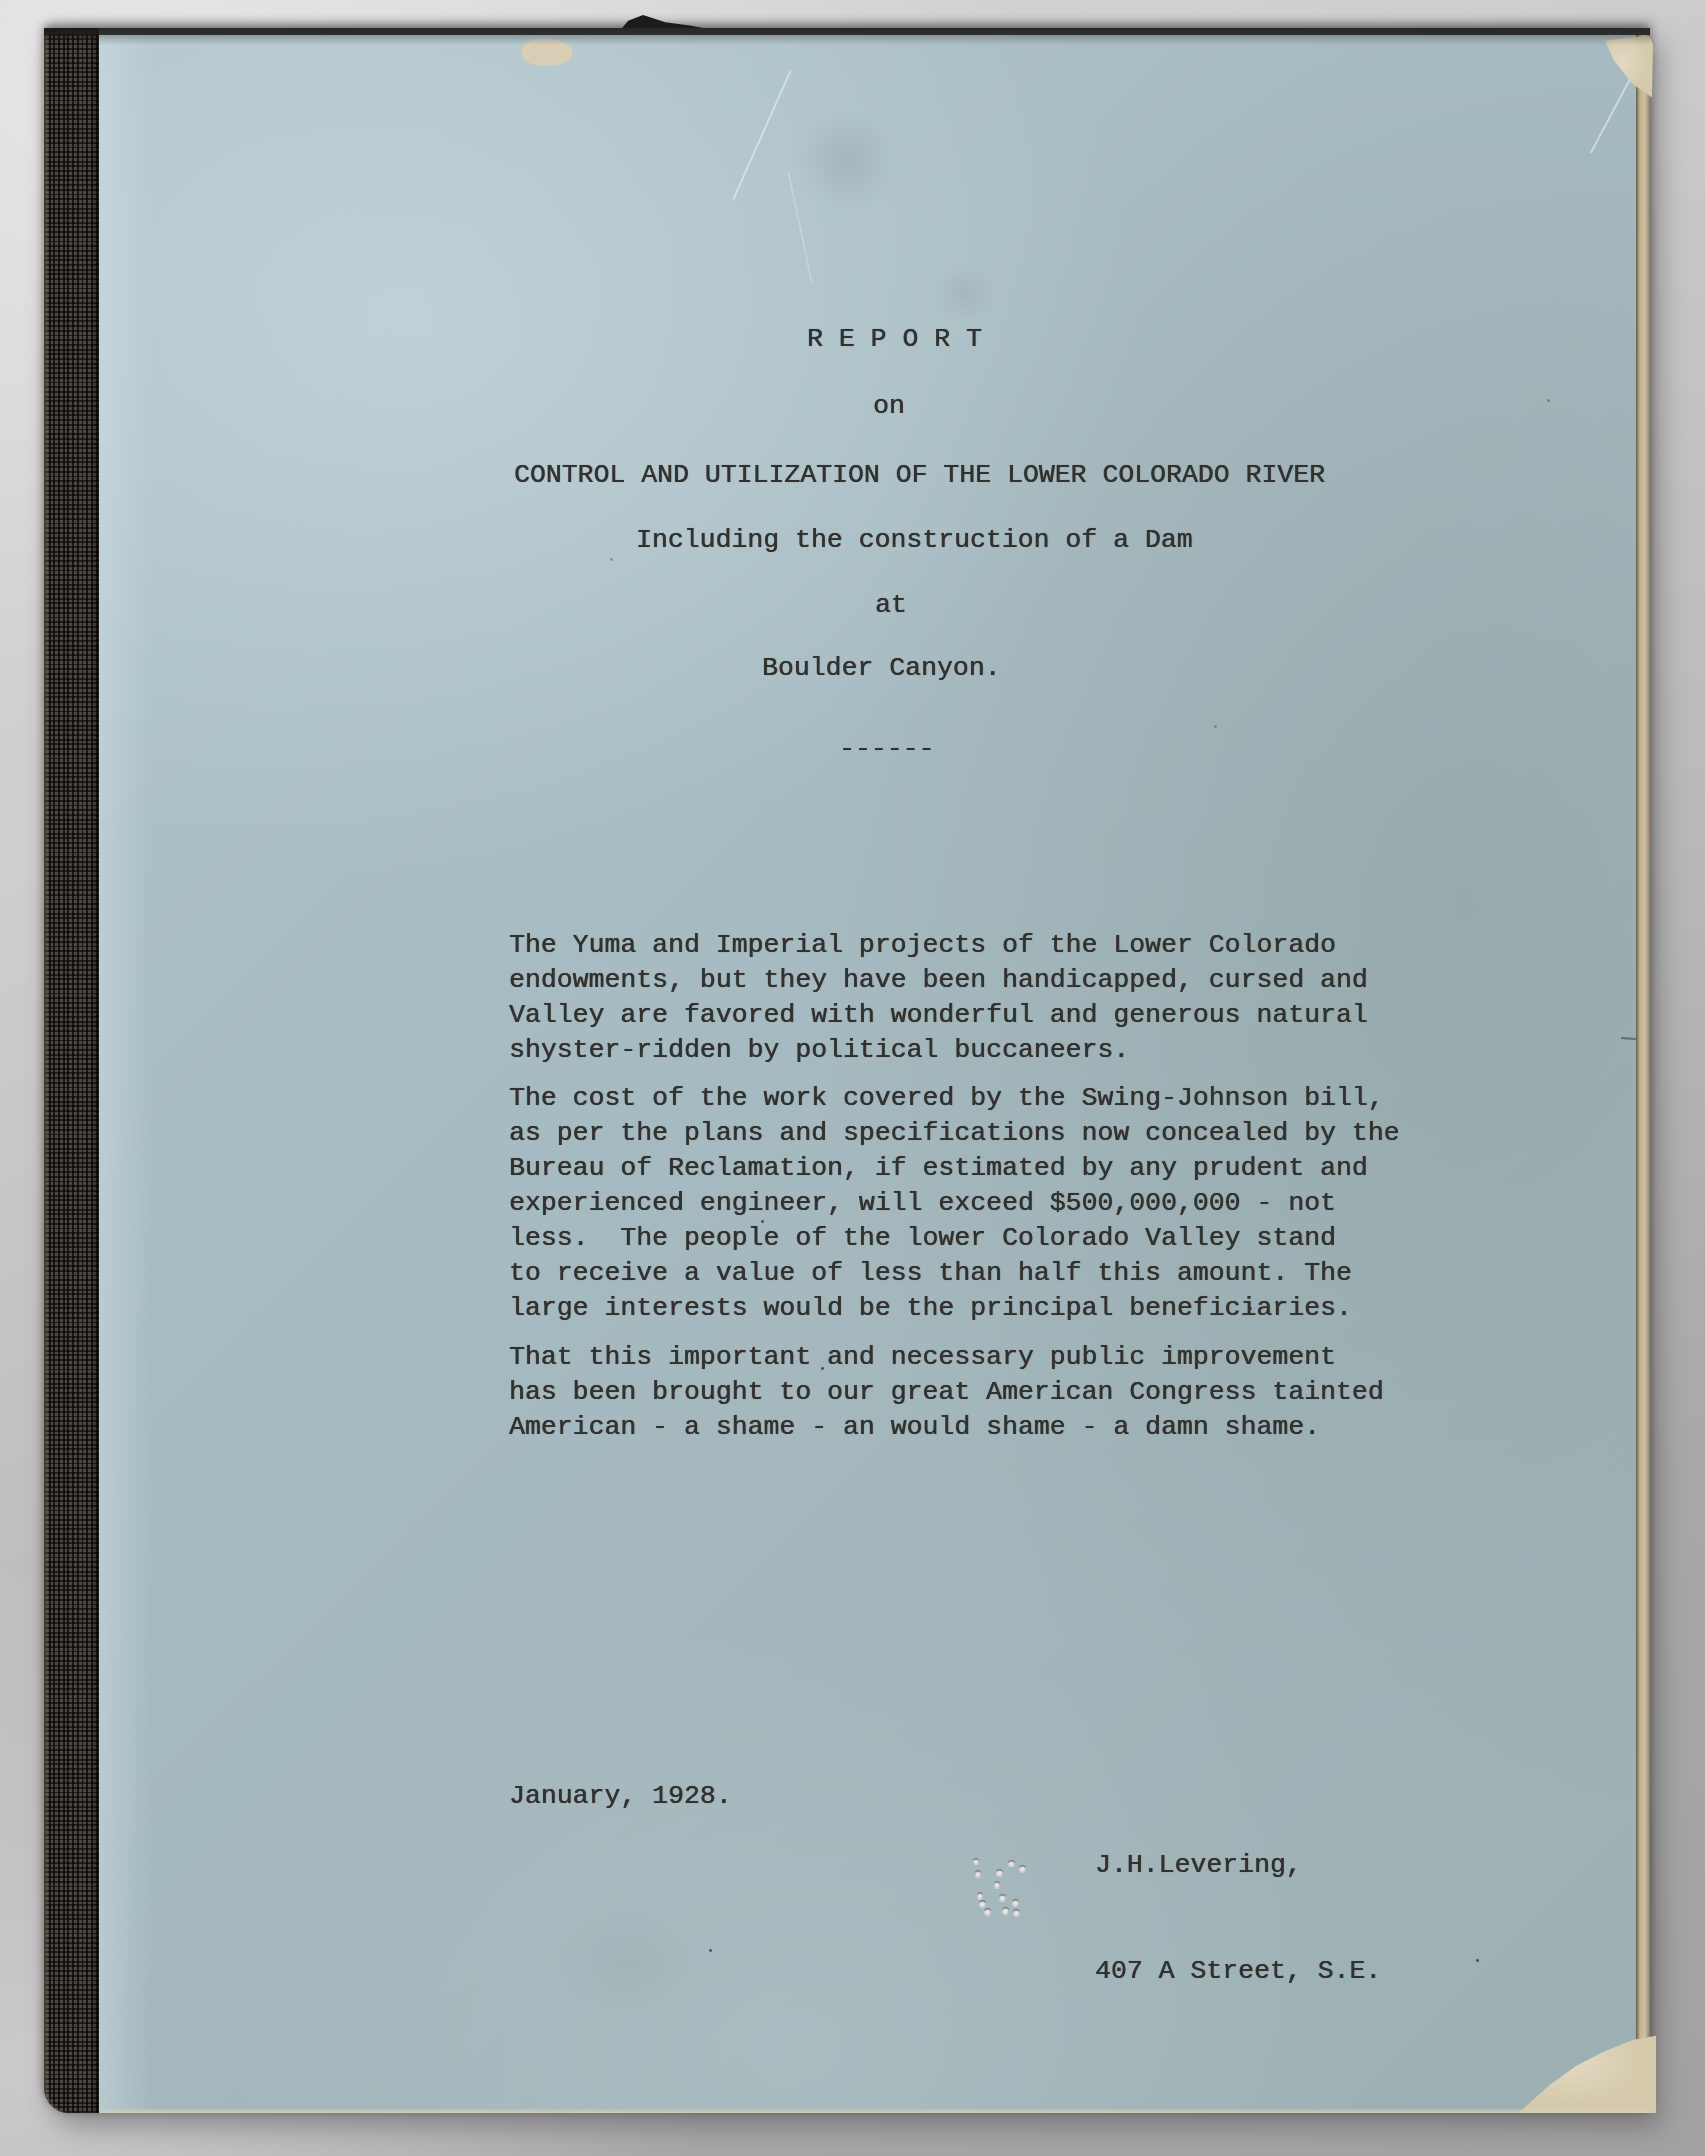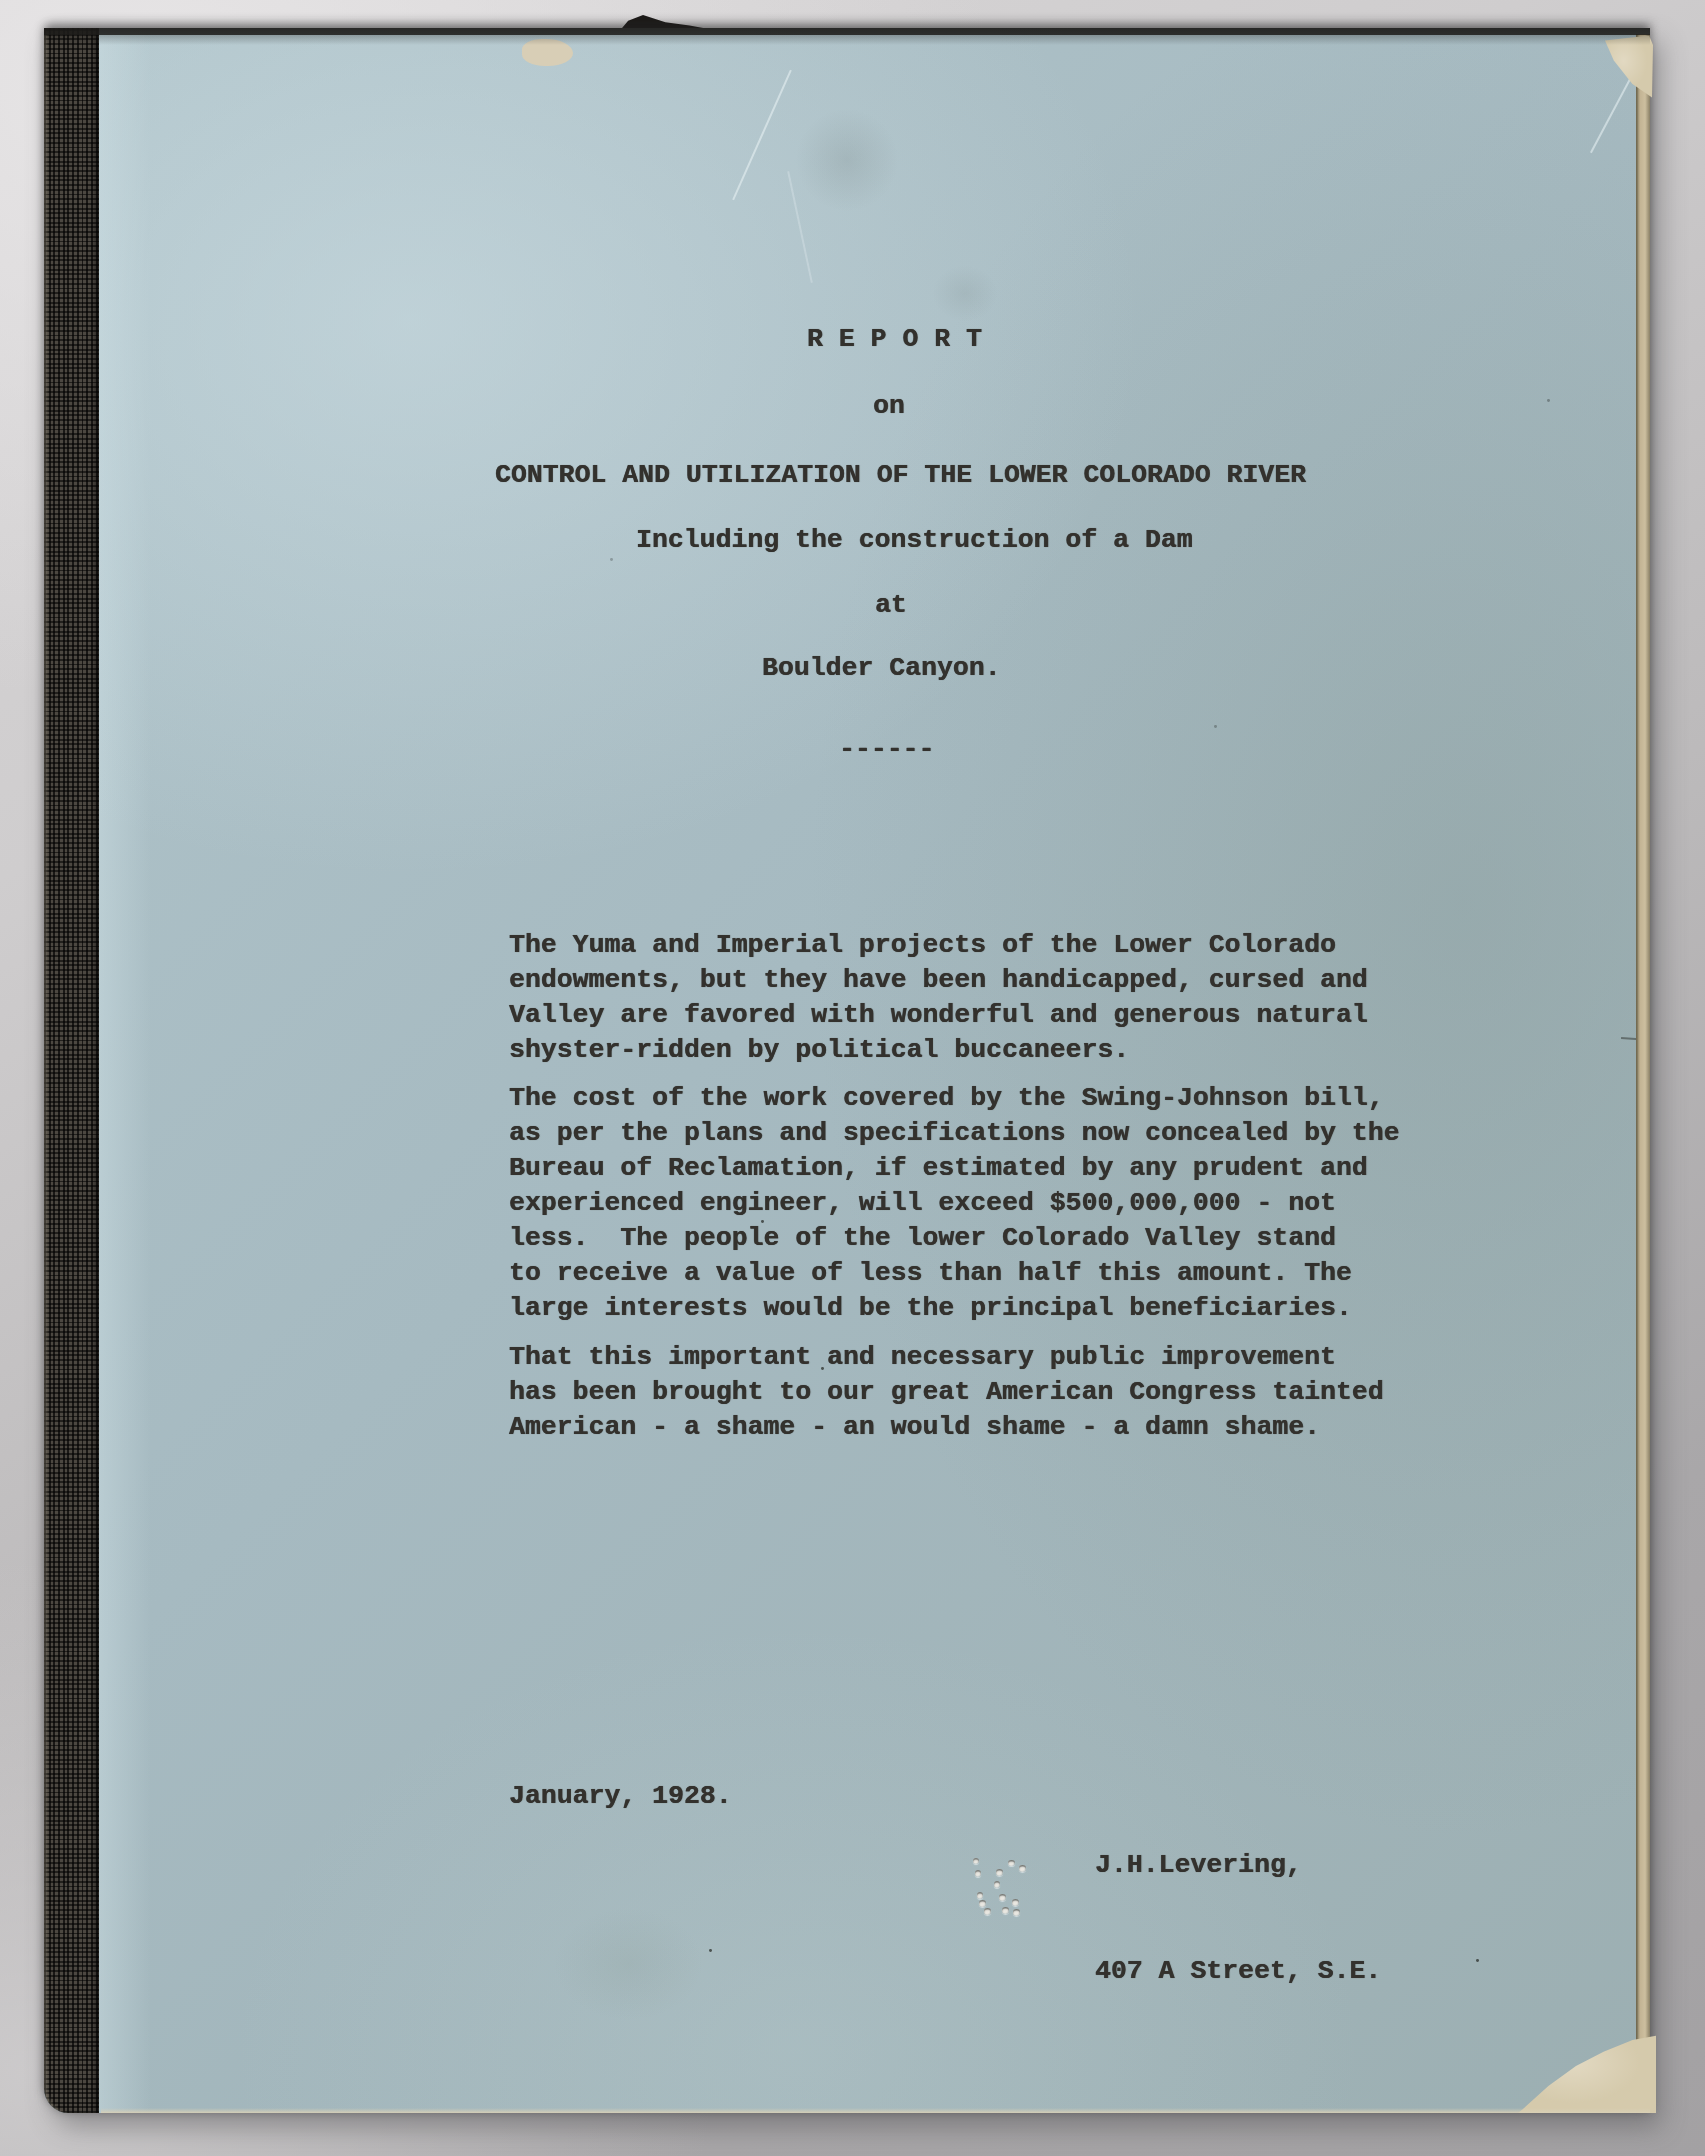--- a/index.html
+++ b/index.html
@@ -3,21 +3,20 @@
 <meta charset="utf-8">
 <style>
   html,body{margin:0;padding:0;background:#9f9da0;}
   .page{
     position:relative;width:1705px;height:2157px;overflow:hidden;
     background:
       radial-gradient(1325px 946px at 8% 4%, rgba(232,230,231,.9), rgba(232,230,231,0) 65%),
       radial-gradient(1136px 852px at 2% 96%, rgba(210,208,209,.8), rgba(210,208,209,0) 60%),
       linear-gradient(150deg,#d9d7d8 0%,#cfcdce 28%,#bcbabb 55%,#a9a7a9 78%,#a3a1a3 100%);
     font-family:"Liberation Mono","DejaVu Sans Mono",monospace;
-    font-weight:bold;
   }
   
   .cover{
     position:absolute;left:44px;top:28px;width:1606px;height:2085px;
     border-bottom-left-radius:24.6px;border-top-left-radius:5.7px;
     background:#a6bac1;
     box-shadow:0 -3.8px 9.5px rgba(30,30,30,.55), 9.5px 13.2px 26.5px rgba(75,75,78,.45);
   }
   .paper{
     position:absolute;left:55px;top:0;right:0;bottom:0;overflow:hidden;
@@ -115,21 +114,21 @@
       <div class="speck" style="left:722px;top:1339px"></div>
       <div class="speck" style="left:610px;top:1921px"></div>
       <div class="speck" style="left:1150px;top:1279px"></div>
       <div class="speck" style="left:1448px;top:371px;opacity:.5"></div>
       <div class="speck" style="left:1115px;top:697px;opacity:.45"></div>
       <div class="speck" style="left:511px;top:530px;opacity:.4"></div>
       <div class="speck" style="left:1377px;top:1931px"></div>
 
       <div class="tw" style="left:708px;top:294px">R E P O R T</div>
       <div class="tw" style="left:774px;top:361px">on</div>
-      <div class="tw" style="left:396px;top:430px">CONTROL AND UTILIZATION OF THE LOWER COLORADO RIVER</div>
+      <div class="tw" style="left:415px;top:430px">CONTROL AND UTILIZATION OF THE LOWER COLORADO RIVER</div>
       <div class="tw" style="left:537px;top:495px">Including the construction of a Dam</div>
       <div class="tw" style="left:776px;top:560px">at</div>
       <div class="tw" style="left:663px;top:623px">Boulder Canyon.</div>
       <div class="tw" style="left:740px;top:704px">------</div>
 
       <div class="tw para" style="left:410px;top:900px"><div class="tline">The Yuma and Imperial projects of the Lower Colorado</div><div class="tline">endowments, but they have been handicapped, cursed and</div><div class="tline">Valley are favored with wonderful and generous natural</div><div class="tline">shyster-ridden by political buccaneers.</div></div>
       <div class="tw para" style="left:410px;top:1053px"><div class="tline">The cost of the work covered by the Swing-Johnson bill,</div><div class="tline">as per the plans and specifications now concealed by the</div><div class="tline">Bureau of Reclamation, if estimated by any prudent and</div><div class="tline">experienced engineer, will exceed $500,000,000 - not</div><div class="tline">less.  The people of the lower Colorado Valley stand</div><div class="tline">to receive a value of less than half this amount. The</div><div class="tline">large interests would be the principal beneficiaries.</div></div>
       <div class="tw para" style="left:410px;top:1312px"><div class="tline">That this important and necessary public improvement</div><div class="tline">has been brought to our great American Congress tainted</div><div class="tline">American - a shame - an would shame - a damn shame.</div></div>
 
       <div class="tw" style="left:410px;top:1751px">January, 1928.</div>

